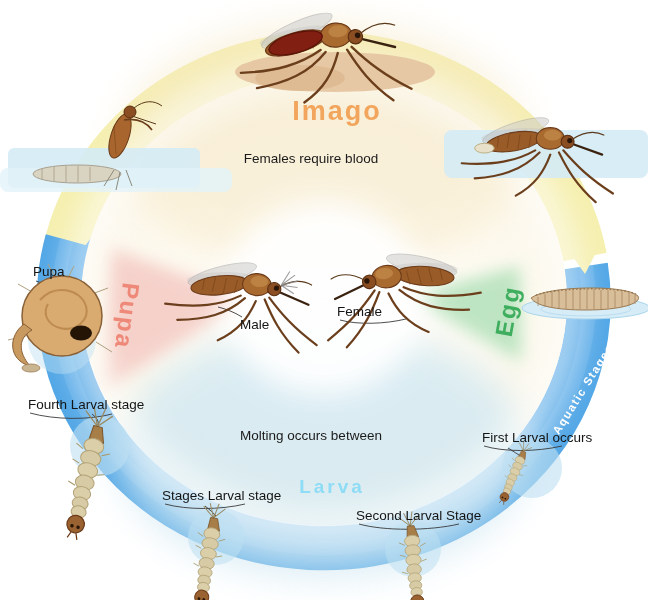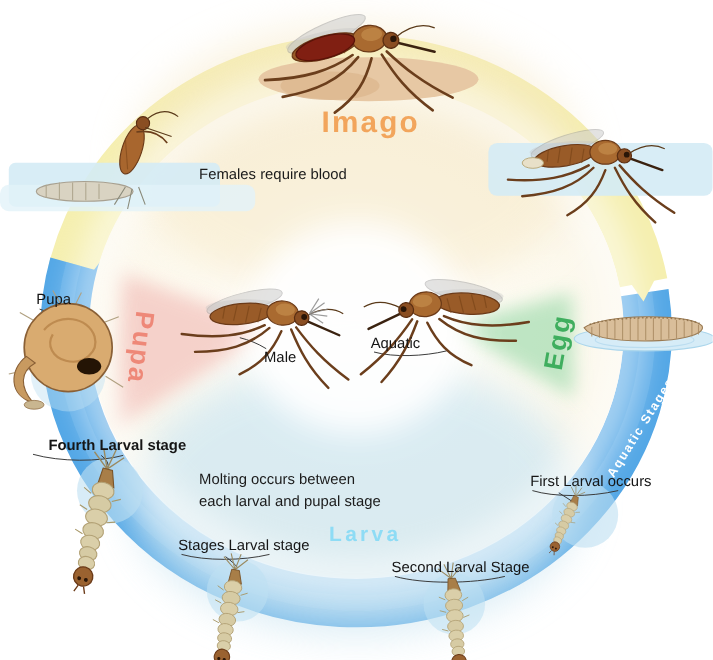--- a/index.html
+++ b/index.html
@@ -1,20 +1,20 @@
 <!DOCTYPE html>
 <html style="--imago-heading: #F2A55C; --pupa-heading: #EE8878; --egg-heading: #3FAE5E; --larva-heading: #8EDCF5; --aquatic-text: #FFFFFF; --band-yellow: #F5EFAF; --band-blue: #53A7E6; --wedge-pink: #F4CBC4; --wedge-green: #AFE0B8; --label-text: #1A1A1A;"><head>
 <meta charset="utf-8">
 <style>
   html,body{margin:0;padding:0;background:#ffffff;}
   #stage{position:relative;width:648px;height:600px;background:#ffffff;overflow:hidden;
          font-family:"Liberation Sans", sans-serif;}
   #base-svg{position:absolute;left:0;top:0;}
   .txt{position:absolute;white-space:nowrap;color:#151515;font-size:13.5px;line-height:1.2;}
-  .note{position:absolute;width:260px;color:#1b1b1b;font-size:13.5px;line-height:1.45;
+  .note{position:absolute;width:260px;text-align:center;color:#1b1b1b;font-size:13.5px;line-height:1.45;
         transform:translateX(-50%);}
   .heading{position:absolute;font-weight:bold;white-space:nowrap;transform:translateX(-50%);}
   .h-imago{font-size:27px;letter-spacing:2px;color:var(--imago-heading,#F2A55C);text-align:center;}
   .h-larva{font-size:19px;letter-spacing:3px;color:var(--larva-heading,#8EDCF5);}
   .h-rot{position:absolute;font-weight:bold;font-size:24px;letter-spacing:2px;white-space:nowrap;}
   .h-pupa{color:var(--pupa-heading,#EE8878);transform:translate(-50%,-50%) rotate(97deg);}
   .h-egg{color:var(--egg-heading,#3FAE5E);transform:translate(-50%,-50%) rotate(-80deg);}
   .h-aquatic{position:absolute;color:var(--aquatic-text,#FFFFFF);font-weight:bold;font-size:11.5px;
              letter-spacing:1.5px;white-space:nowrap;transform:translate(-50%,-50%) rotate(-58deg);}
 </style>
@@ -187,34 +187,33 @@
   <div class="note" style="left:311px;top:149px;">
     <div>Females require blood</div>
   </div>
 
   <div class="h-rot h-pupa" style="left:127px;top:316px;">Pupa</div>
 
   <div class="h-rot h-egg" style="left:508px;top:311px;">Egg</div>
 
   <div class="note" style="left:311px;top:426px;">
     <div>Molting occurs between</div>
-    <div>each larval and pupal stage</div>
   </div>
 
   <div class="heading h-larva" style="left:332px;top:476px;">Larva</div>
 
   <div class="h-aquatic" style="left:583px;top:389px;">Aquatic Stages</div>
 
   <div class="txt" style="left:33px;top:264px;">Pupa</div>
 
-  <div class="txt" style="left:44px;top:397px;font-weight:bold;">Fourth Larval stage</div>
+  <div class="txt" style="left:28px;top:397px;">Fourth Larval stage</div>
 
   <div class="txt" style="left:162px;top:488px;">Stages Larval stage</div>
 
   <div class="txt" style="left:356px;top:508px;">Second Larval Stage</div>
 
   <div class="txt" style="left:482px;top:430px;">First Larval occurs</div>
 
   <div class="txt" style="left:240px;top:317px;">Male</div>
 
-  <div class="txt" style="left:337px;top:304px;">Aquatic</div>
+  <div class="txt" style="left:337px;top:304px;">Female</div>
 
 </div>
 
 </body></html>

